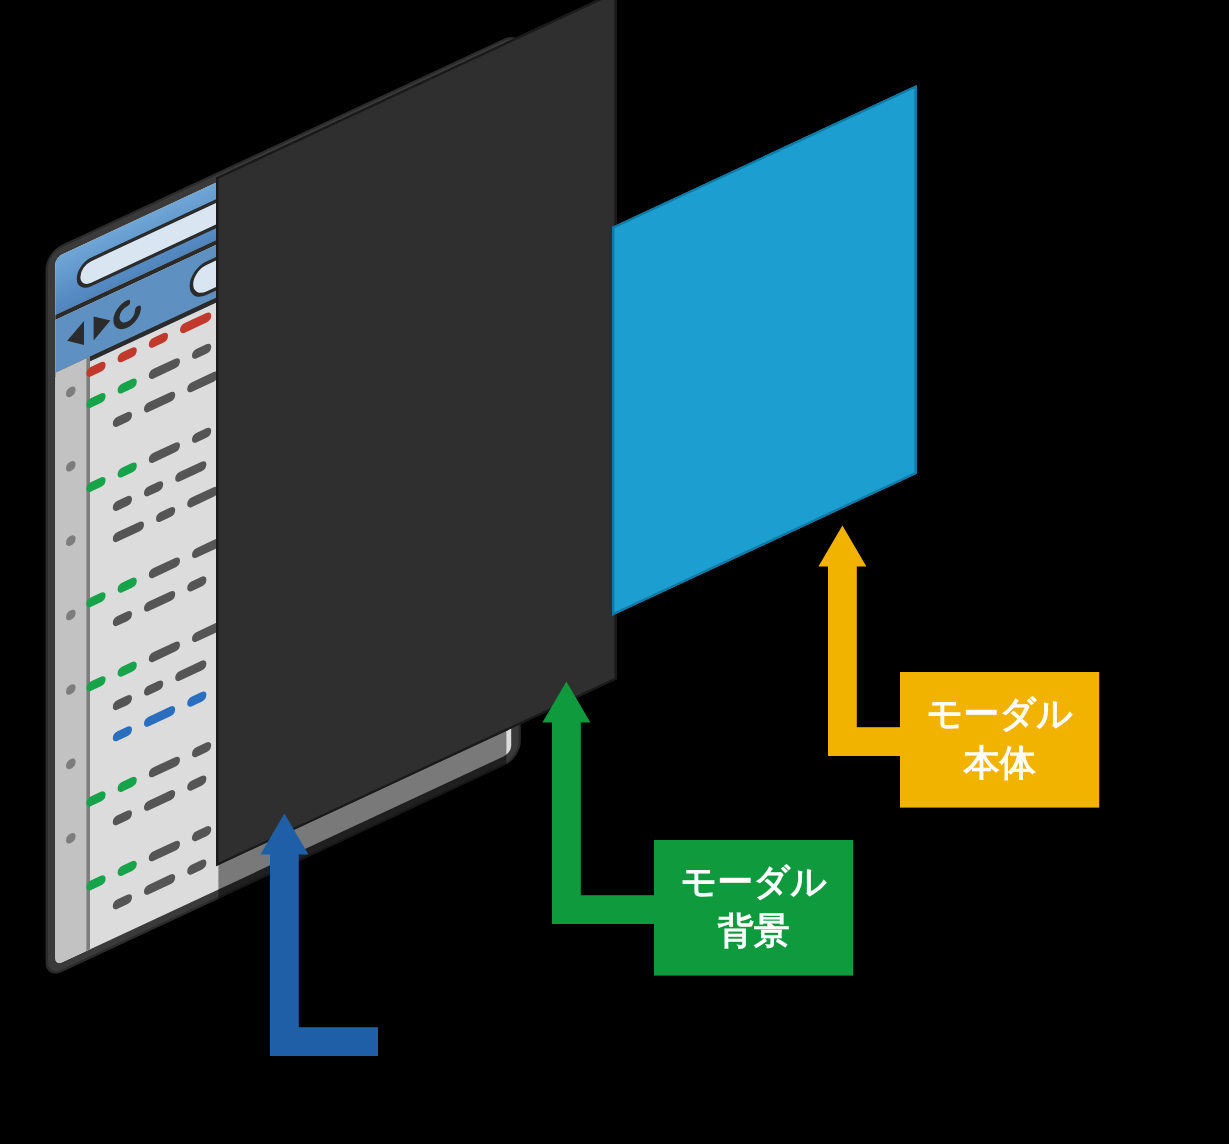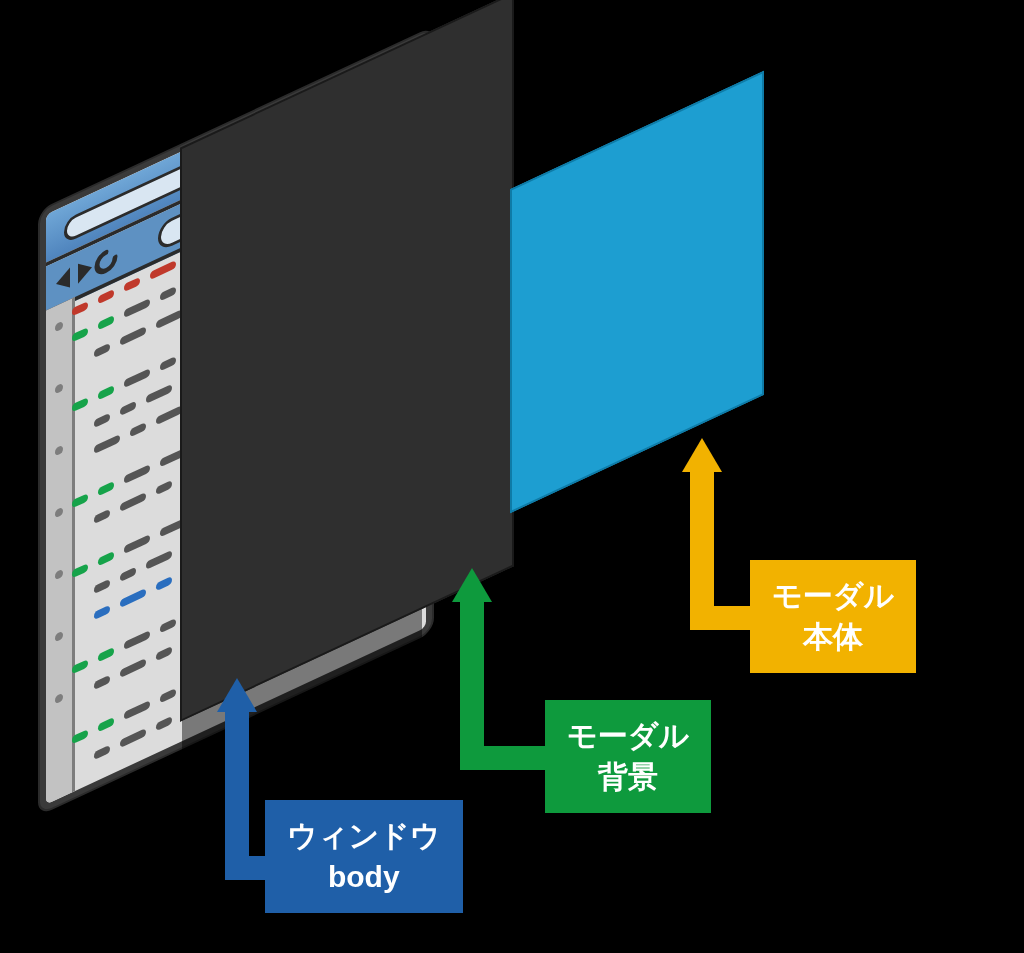--- a/index.html
+++ b/index.html
@@ -181,18 +181,14 @@
   </div>
 
   <div class="label-box label-modal lbl-mod">
     <span>モーダル</span><br>
     <span>本体</span>
   </div>
   <div class="label-box label-backdrop lbl-bd">
     <span>モーダル</span><br>
     <span>背景</span>
   </div>
-  <div class="label-box label-window lbl-win">
-    <span>ウィンドウ</span><br>
-    <span>body</span>
-  </div>
 
 </div>
 
 </body></html>

